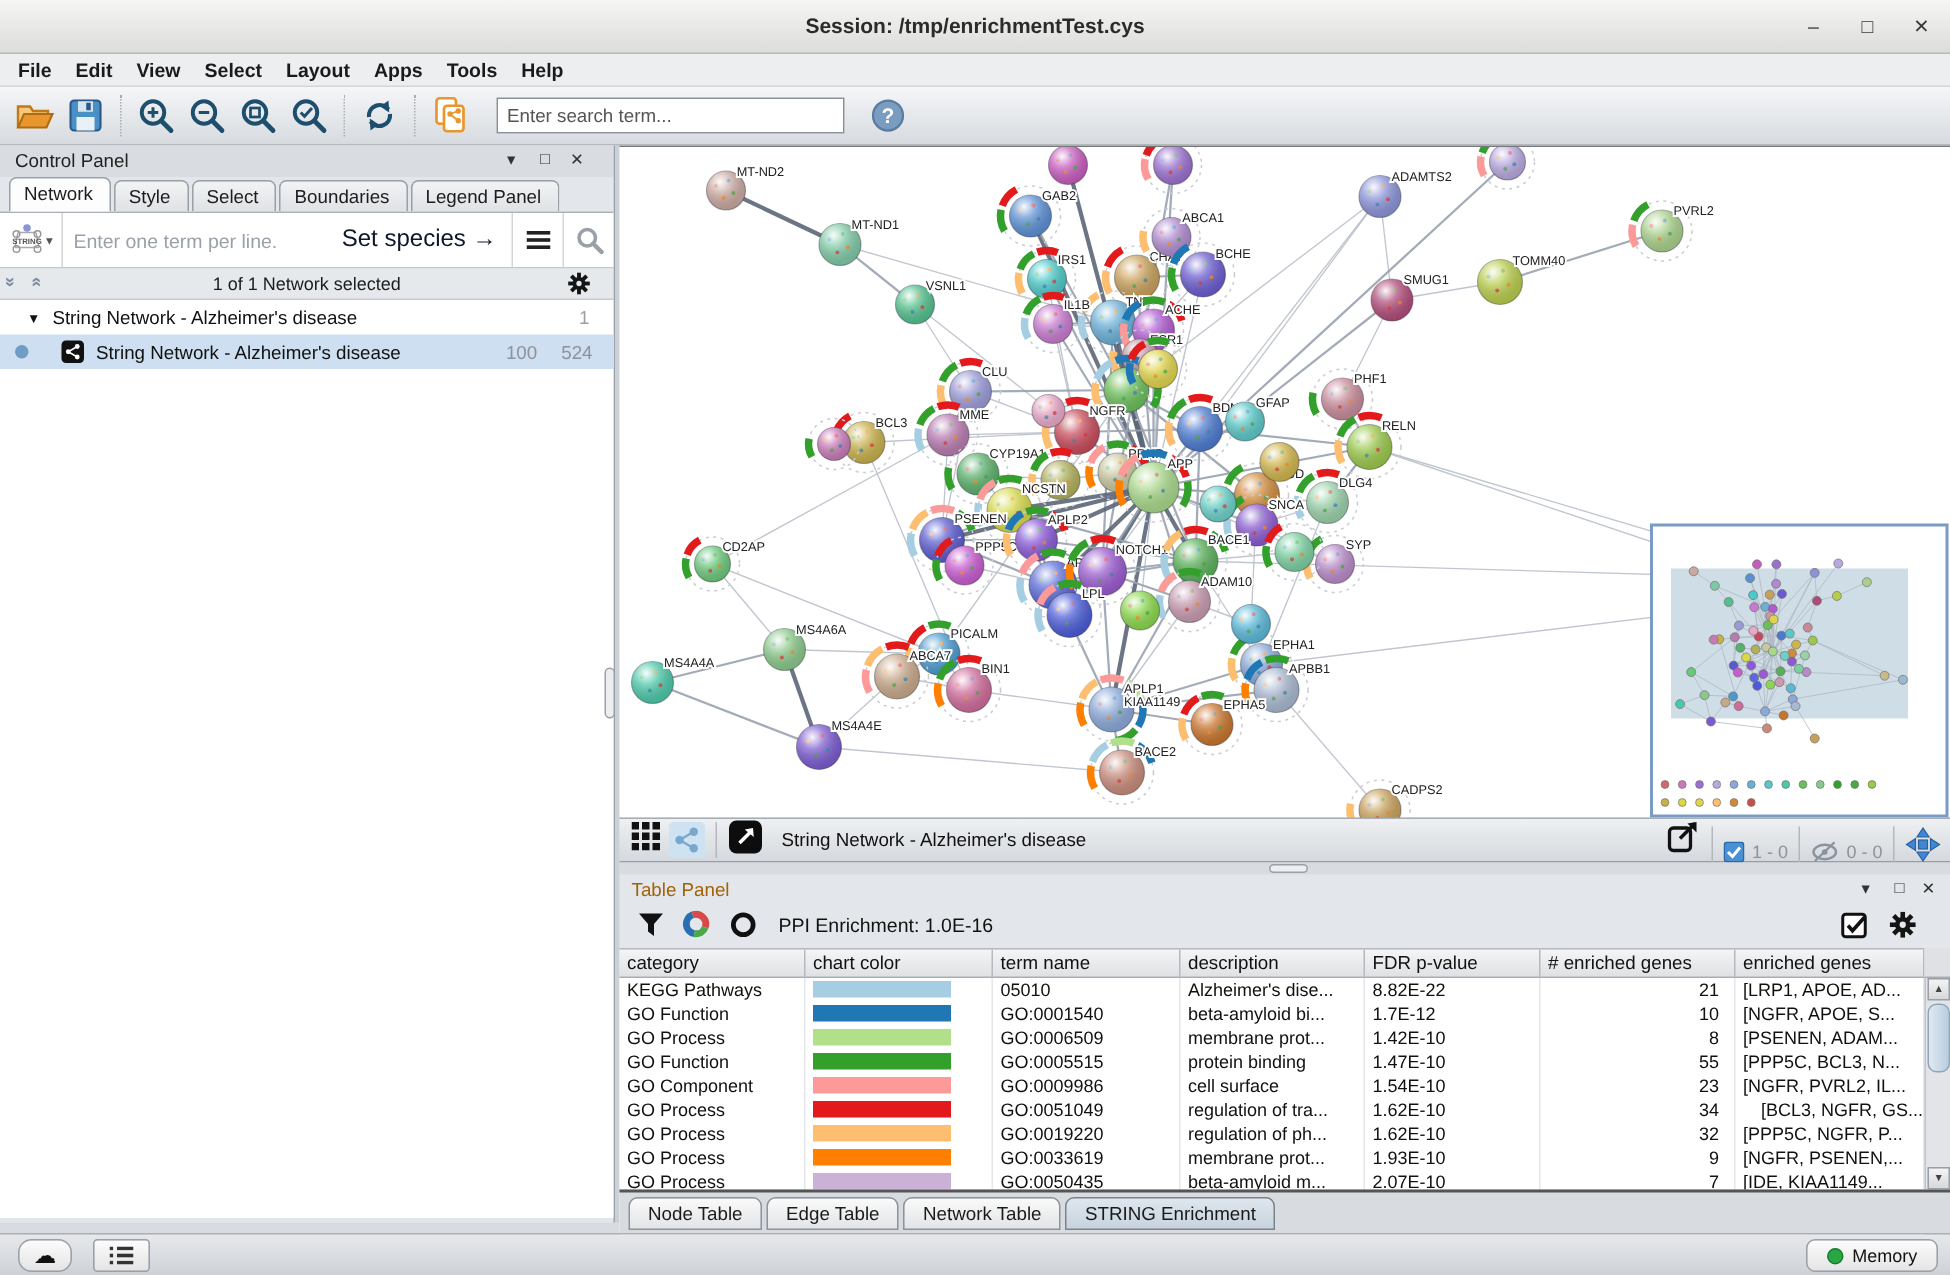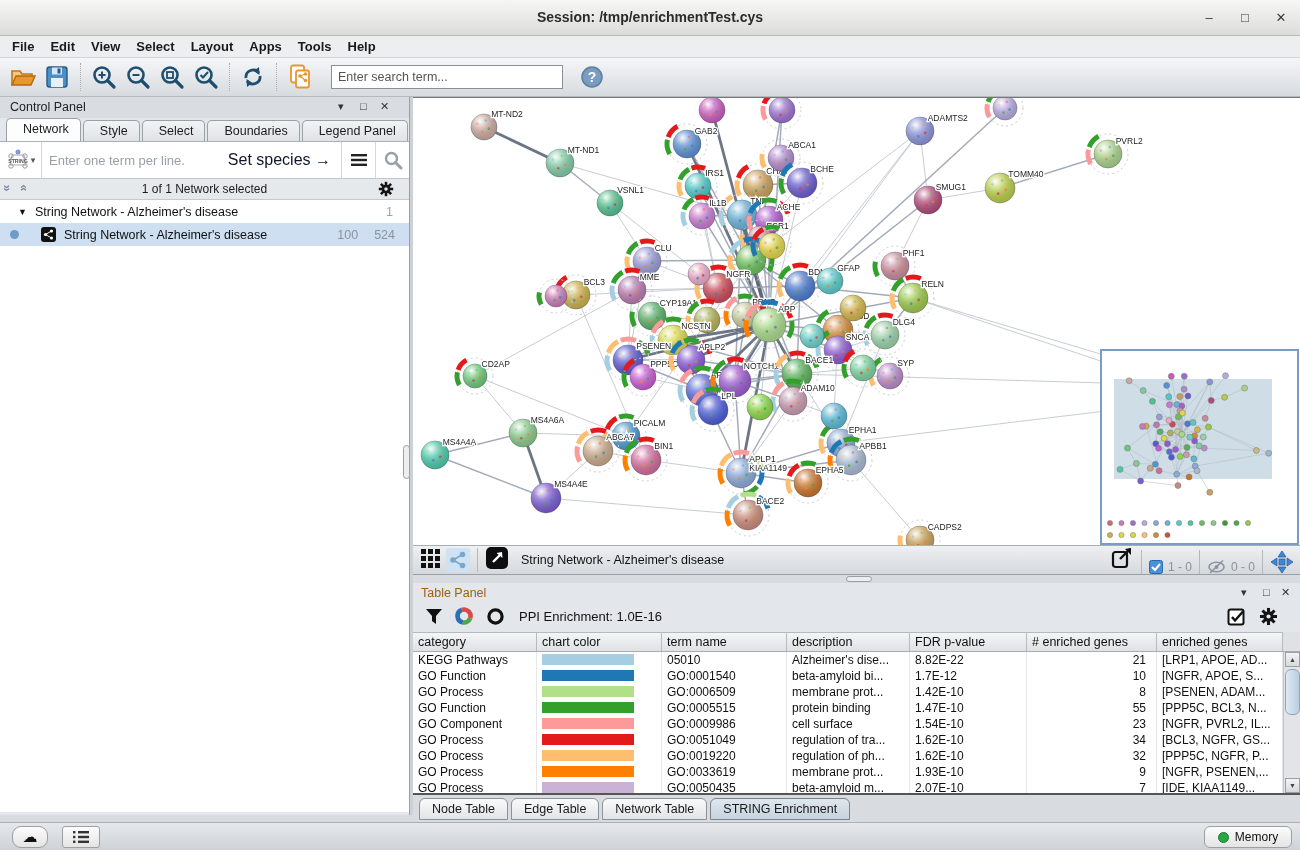--- a/index.html
+++ b/index.html
@@ -25,21 +25,21 @@
   #search-input::placeholder{color:#555;}
   #help-btn{margin-left:12px;}
 
   
   #cpanel{left:0;top:97px;width:410px;height:718px;background:#e3e6ea;border-right:1px solid #9aa0a8;}
   #cp-header{left:0;top:0;width:409px;height:21px;background:#d9dde2;}
   #cp-title{left:10px;top:3px;font-size:12.5px;color:#222;}
   .panel-glyphs{top:3px;font-size:11px;color:#333;letter-spacing:0;}
   #cp-glyph-menu{left:338px;} #cp-glyph-float{left:360px;} #cp-glyph-close{left:380px;font-weight:bold;}
   #cp-tabs{left:0;top:21px;width:409px;height:23px;display:flex;align-items:flex-end;padding-left:6px;background:#e3e6ea;}
-  .tab{border:1px solid #9aa0a8;border-bottom:none;border-radius:5px 5px 0 0;background:linear-gradient(#f2f3f5,#dfe2e6);font-size:12.5px;color:#1c1c1c;padding:3px 11px 3px 16px;margin-right:2px;height:21px;white-space:nowrap;}
+  .tab{border:1px solid #9aa0a8;border-bottom:none;border-radius:5px 5px 0 0;background:linear-gradient(#f2f3f5,#dfe2e6);font-size:12.5px;color:#1c1c1c;padding:3px 11px 3px 9px;margin-right:2px;height:21px;white-space:nowrap;}
   .tab.active{background:#fdfdfd;height:23px;position:relative;z-index:2;}
   #cp-searchrow{left:0;top:44px;width:409px;height:38px;background:#fff;border-top:1px solid #aab0b6;border-bottom:1px solid #c3c7cc;display:flex;align-items:center;}
   #string-logo{width:42px;height:100%;border-right:1px solid #d4d6da;display:flex;align-items:center;justify-content:center;gap:1px;}
   #cp-term-input{border:none;outline:none;flex:1;font-size:13px;padding-left:7px;min-width:10px;}
   #cp-term-input::placeholder{color:#9aa0a8;}
   #species-hint{font-size:16px;color:#0f172a;white-space:nowrap;padding-right:10px;}
   .srbtn{width:34px;height:100%;display:flex;align-items:center;justify-content:center;border-left:1px solid #d4d6da;}
   #cp-subheader{left:0;top:82px;width:409px;height:21px;background:#e6e9ec;border-bottom:1px solid #c6cacf;}
   .chev{position:absolute;top:2px;font-size:12px;color:#7d8da1;font-weight:bold;}
   #chev-down{left:4px;transform:rotate(90deg);}
@@ -1624,21 +1624,21 @@
           <div class="tcell count" style="width: 130px;">23</div>
           <div class="tcell" style="width: 126px;">[NGFR, PVRL2, IL...</div>
         </div>
         <div class="trow">
           <div class="tcell" style="width: 124px;">GO Process</div>
           <div class="tcell" style="width: 125px;"><span class="cbar" style="background: rgb(227, 26, 28);"></span></div>
           <div class="tcell" style="width: 125px;">GO:0051049</div>
           <div class="tcell" style="width: 123px;">regulation of tra...</div>
           <div class="tcell" style="width: 117px;">1.62E-10</div>
           <div class="tcell count" style="width: 130px;">34</div>
-          <div class="tcell" style="width: 126px;">[BCL3, NGFR, GS...</div>
+          <div class="tcell" style="width: 126px; text-align: right;">[BCL3, NGFR, GS...</div>
         </div>
         <div class="trow">
           <div class="tcell" style="width: 124px;">GO Process</div>
           <div class="tcell" style="width: 125px;"><span class="cbar" style="background: rgb(253, 191, 111);"></span></div>
           <div class="tcell" style="width: 125px;">GO:0019220</div>
           <div class="tcell" style="width: 123px;">regulation of ph...</div>
           <div class="tcell" style="width: 117px;">1.62E-10</div>
           <div class="tcell count" style="width: 130px;">32</div>
           <div class="tcell" style="width: 126px;">[PPP5C, NGFR, P...</div>
         </div>

